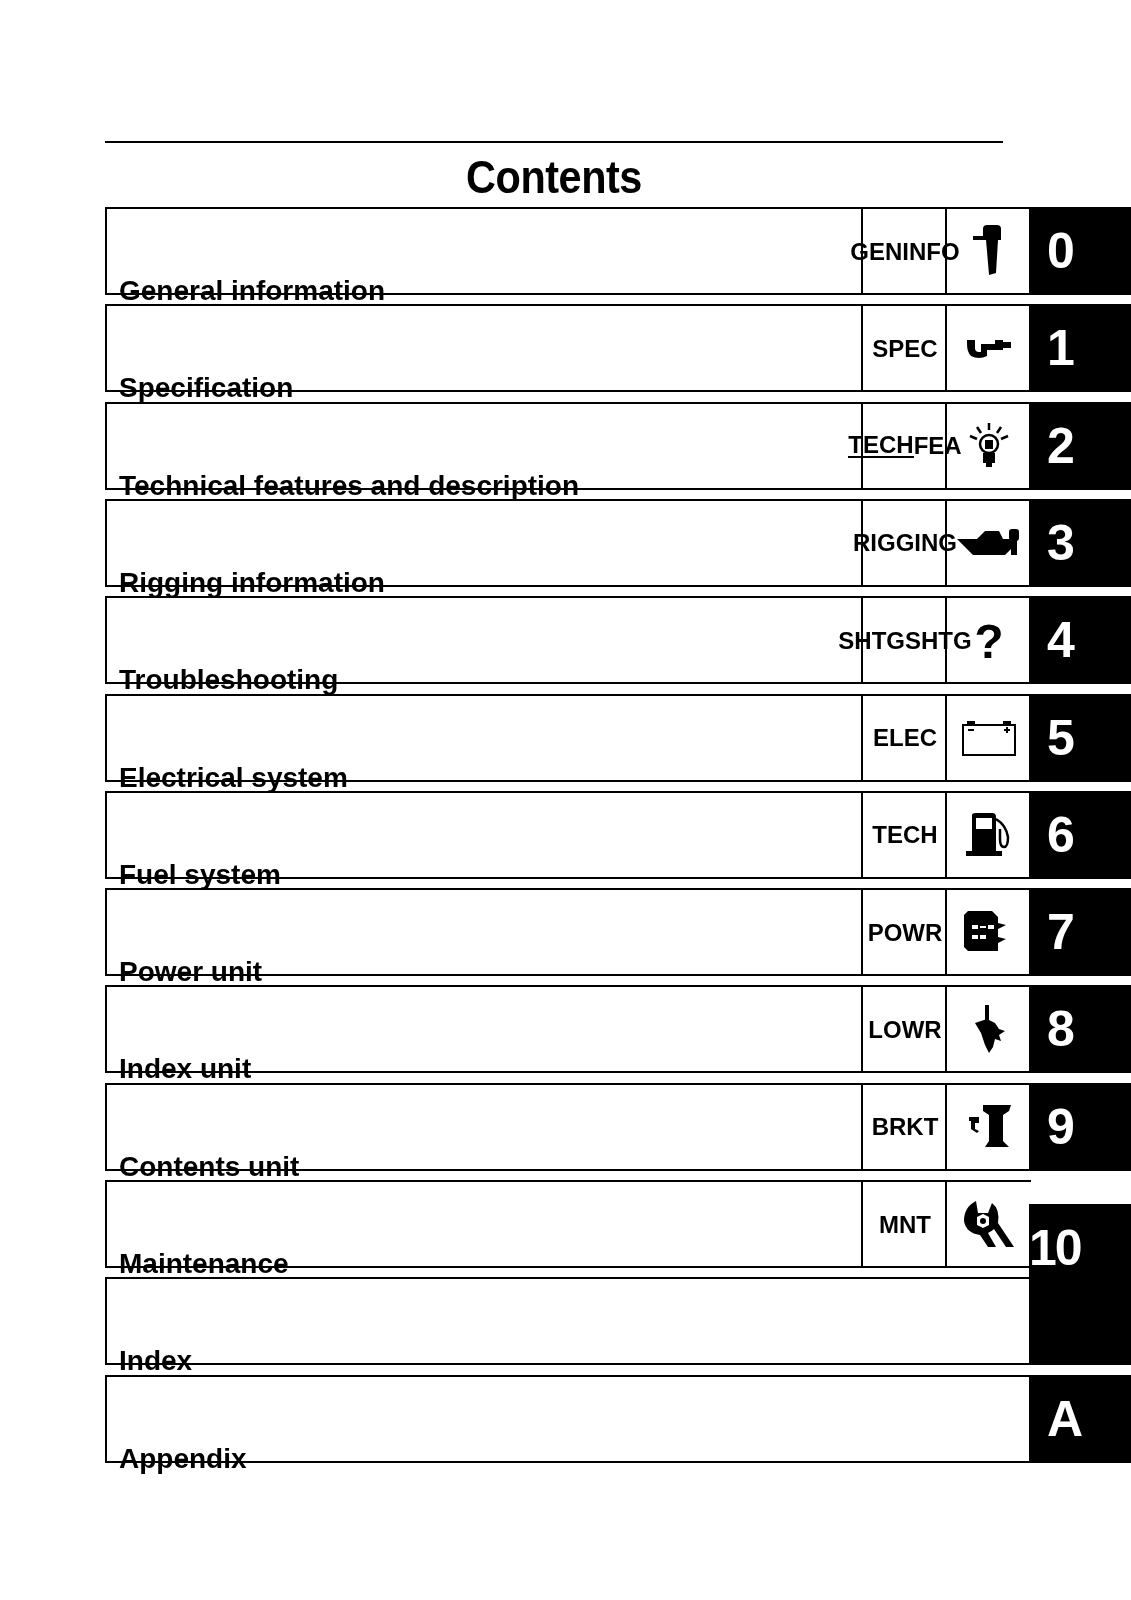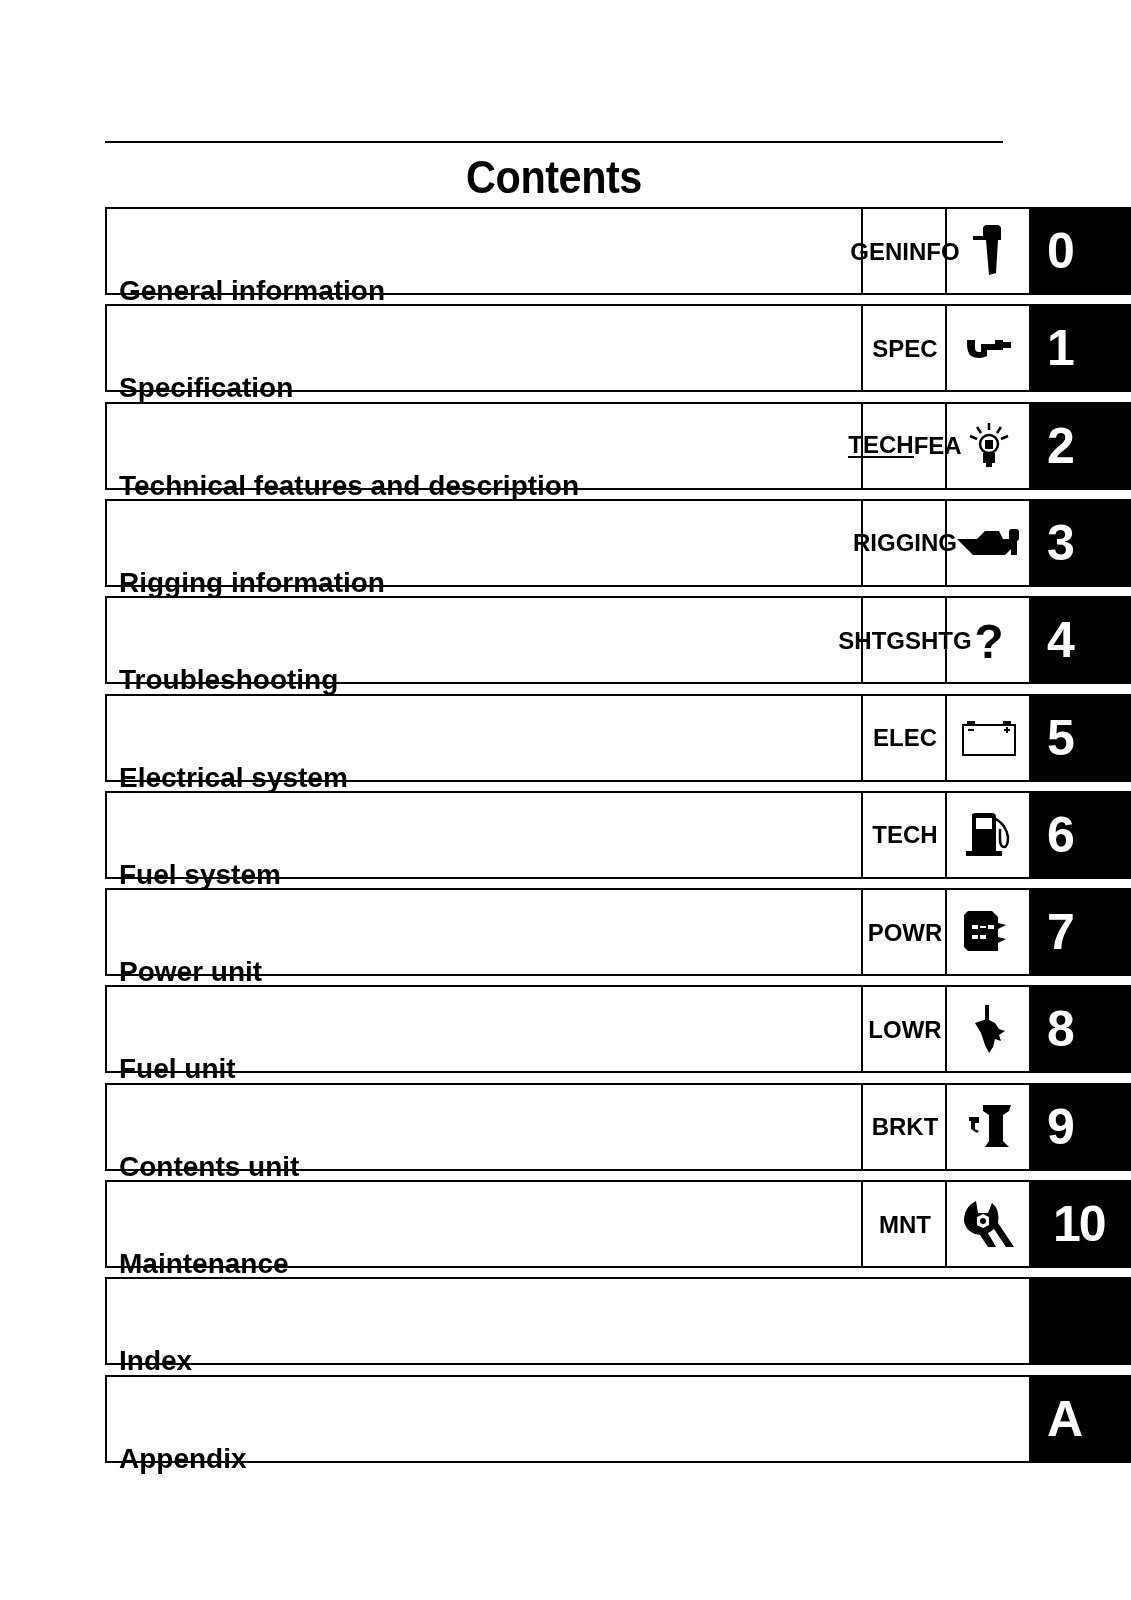--- a/index.html
+++ b/index.html
@@ -6,21 +6,21 @@
   body { width: 1131px; height: 1600px; position: relative; overflow: hidden; font-family: "Liberation Sans", sans-serif; color: #000; }
   .top-rule { position: absolute; left: 105px; top: 141px; width: 898px; height: 2px; background: #000; }
   .title { position: absolute; left: 105px; width: 898px; top: 150px; text-align: center; font-size: 46px; font-weight: bold; letter-spacing: -0.5px; transform: scaleX(0.9); }
   .row { position: absolute; left: 105px; width: 1026px; height: 88px; }
   .row .main { position: absolute; left: 0; top: 0; width: 924px; height: 84px; border: 2px solid #000; border-right: none; box-sizing: content-box; }
   .row .label { position: absolute; left: 12px; top: 0; height: 84px; line-height: 84px; font-size: 28px; font-weight: bold; white-space: nowrap; margin-top: 40px; }
   .row .abbr { position: absolute; left: 754px; top: 0; width: 84px; height: 84px; border-left: 2px solid #000; display: flex; flex-direction: row; align-items: center; justify-content: center; font-size: 24px; font-weight: bold; line-height: 25px; }
   .row .abbr .u { border-bottom: 2px solid #000; line-height: 23px; }
   .row .icon { position: absolute; left: 838px; top: 0; width: 84px; height: 84px; border-left: 2px solid #000; display: flex; align-items: center; justify-content: center; }
   .row .tab { position: absolute; left: 924px; top: 0; width: 102px; height: 88px; background: #000; color: #fff; font-size: 50px; font-weight: bold; display: flex; align-items: center; justify-content: flex-start; padding-left: 18px; box-sizing: border-box; }
-  .row .tab.wide { padding-left: 24px; letter-spacing: -2px; }
+  .row .tab.wide { padding-left: 0; letter-spacing: -2px; margin-top: 24px; }
 </style>
 </head>
 <body>
 
 <div class="top-rule"></div>
 <div class="title">Contents</div>
 
 <div id="rows">
     <div class="row" style="top: 207px;">
       <div class="main">
@@ -160,21 +160,21 @@
             <rect x="26" y="16" width="6" height="4" fill="#fff"></rect>
             <rect x="10" y="26" width="6" height="4" fill="#fff"></rect>
             <rect x="18" y="26" width="6" height="4" fill="#fff"></rect>
           </svg>
         </div>
       </div>
       <div class="tab">7</div>
     </div>
     <div class="row" style="top: 985.4px;">
       <div class="main">
-        <div class="label">Fuel unit</div>
+        <div class="label">Index unit</div>
         <div class="abbr">
           <span>LOWR</span>
         </div>
         <div class="icon">
           <svg width="40" height="52" viewBox="0 0 40 52">
             <rect x="16" y="2" width="4" height="16" fill="#000"></rect>
             <path d="M6 20 L18 16 L26 20 L30 26 L36 28 L30 32 L32 38 L26 36 L24 44 L20 50 L16 42 L12 30 Z" fill="#000"></path>
           </svg>
         </div>
       </div>

